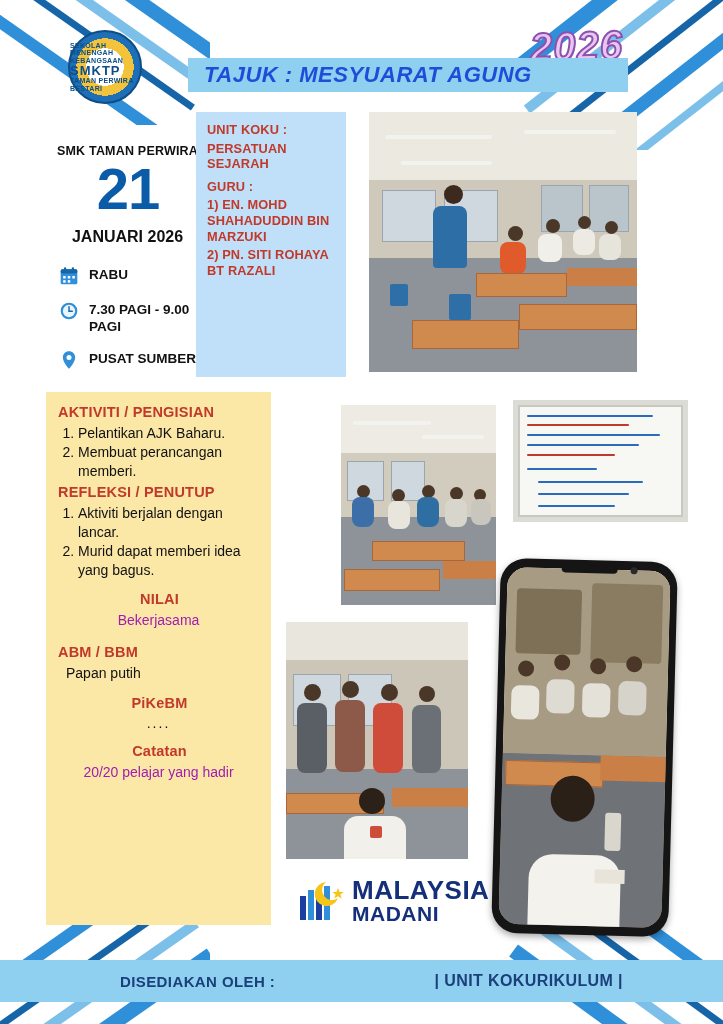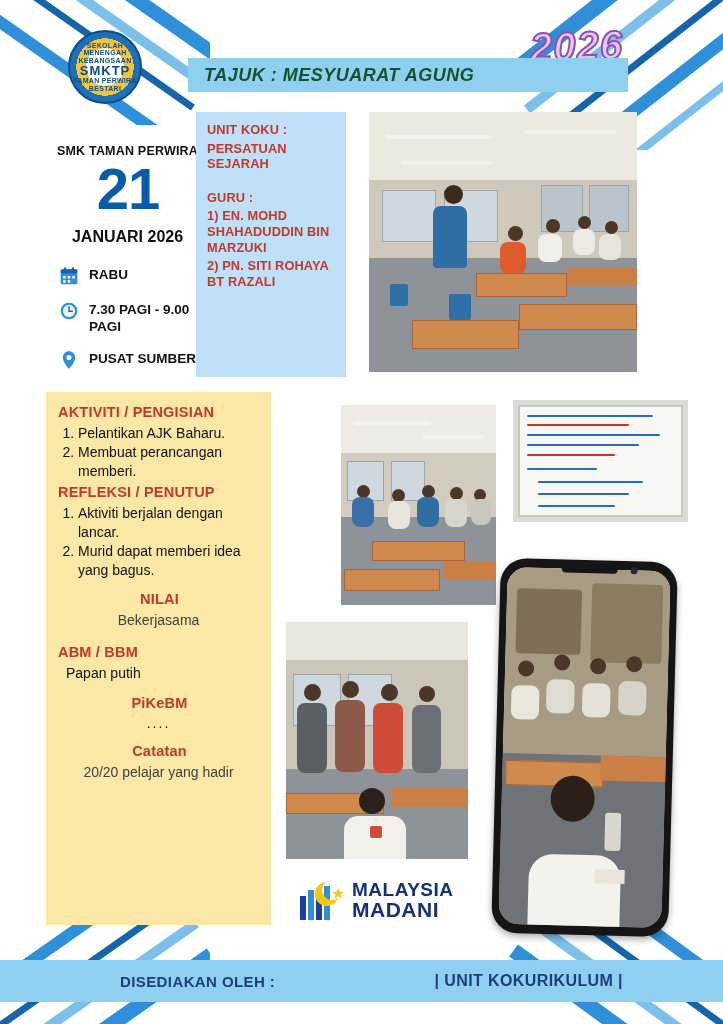--- a/index.html
+++ b/index.html
@@ -27,21 +27,21 @@
   .stripe.light { background: #7cc0ea; }
   .stripe.dark { background: #1565a8; }
 
   
   .logo {
     position: absolute; left: 68px; top: 30px;
     width: 74px; height: 74px; border-radius: 50%;
     background: radial-gradient(circle at 50% 50%, #fff 0 38%, #f3c33c 38% 58%, #1d6fb8 58% 76%, #0d4e86 76% 100%);
     border: 2px solid #0d4e86;
     display: flex; align-items: center; justify-content: center;
-    text-align: center;
+    text-align: left;
   }
   .logo-inner {
     font-size: 7px; font-weight: bold; color: #0d4e86; line-height: 1.05;
     letter-spacing: .3px;
   }
   .logo-inner .big { font-size: 13px; display: block; letter-spacing: 1px; }
 
   .school-name {
     position: absolute; left: 40px; top: 120px; width: 175px;
     text-align: center; font-size: 12.5px; font-weight: bold; color: #111;
@@ -56,21 +56,21 @@
     font-style: italic;
     letter-spacing: 1px;
     transform: rotate(-2deg);
   }
 
   .title-bar {
     position: absolute; left: 188px; top: 58px; width: 440px; height: 34px;
     background: #8fd0f0; display: flex; align-items: center; padding-left: 16px;
   }
   .title-bar span {
-    font-size: 18px; font-weight: bold; color: #14532d; letter-spacing: .5px;
+    font-size: 22px; font-weight: bold; color: #1d4ed8; letter-spacing: .5px;
     font-style: italic;
   }
 
   
   .date-num {
     position: absolute; left: 70px; top: 160px; width: 116px; text-align: center;
     font-size: 58px; font-weight: bold; color: #0b5ca8; line-height: 1;
     letter-spacing: -1px;
   }
   .date-month {
@@ -88,35 +88,35 @@
 
   
   .info-box {
     position: absolute; left: 196px; top: 112px; width: 150px; height: 265px;
     background: #bfe0f8; padding: 10px 8px 8px 11px;
   }
   .info-box p {
     margin: 0 0 3px 0; font-size: 12.8px; font-weight: bold; color: #c0392b;
     line-height: 1.22; letter-spacing: .1px;
   }
-  .info-box p.gap { margin-top: 18px; }
+  .info-box p.gap { margin-top: 7px; }
 
   
   .act-box {
     position: absolute; left: 46px; top: 392px; width: 225px; height: 533px;
     background: #fbe8a6; padding: 12px 10px 4px 10px;
   }
   .act-head {
     font-size: 14.5px; font-weight: bold; color: #c0392b; margin: 0 0 4px 2px;
     letter-spacing: .2px;
   }
   .act-head.center { text-align: center; margin-top: 12px; }
   .act-list { margin: 0 0 4px 0; padding-left: 22px; }
   .act-list li { font-size: 14px; color: #111; line-height: 1.32; margin-bottom: 1px; }
-  .act-center { text-align: center; font-size: 14px; color: #404040; line-height: 1.35; }
+  .act-center { text-align: center; font-size: 14px; color: #a21caf; line-height: 1.35; }
   .act-left { font-size: 14px; color: #111; padding-left: 10px; line-height: 1.35; }
   .dots { text-align: center; font-size: 14px; color: #111; letter-spacing: 2px; }
 
   
   .photo { position: absolute; overflow: hidden; background: #b7b7b7; }
 
   #photo-main { left: 369px; top: 112px; width: 268px; height: 260px; }
   #photo-class2 { left: 341px; top: 405px; width: 155px; height: 200px; }
   #photo-board { left: 513px; top: 400px; width: 175px; height: 122px; }
   #photo-group { left: 286px; top: 622px; width: 182px; height: 237px; }
@@ -153,21 +153,21 @@
   .wline { position: absolute; background: #2b6bbd; height: 2px; border-radius: 1px; }
   .wline.red { background: #c0392b; }
 
   
   .madani {
     position: absolute; left: 296px; top: 872px; width: 175px; height: 56px;
     display: flex; align-items: center;
   }
   .madani-mark { width: 48px; height: 48px; margin-right: 8px; position: relative; }
   .madani-text { line-height: 1.0; }
-  .madani-text .l1 { font-size: 19px; font-weight: bold; color: #14307a; letter-spacing: .5px; }
+  .madani-text .l1 { font-size: 26px; font-weight: bold; color: #14307a; letter-spacing: .5px; }
   .madani-text .l2 { font-size: 21px; font-weight: bold; color: #14307a; letter-spacing: .5px; }
 
   
   .footer {
     position: absolute; left: 0; bottom: 22px; width: 723px; height: 42px;
     background: #8fd0f0; display: flex; align-items: center;
   }
   .footer .left {
     margin-left: 120px; font-size: 15px; font-weight: bold; color: #1b3f7a;
     letter-spacing: .4px;

